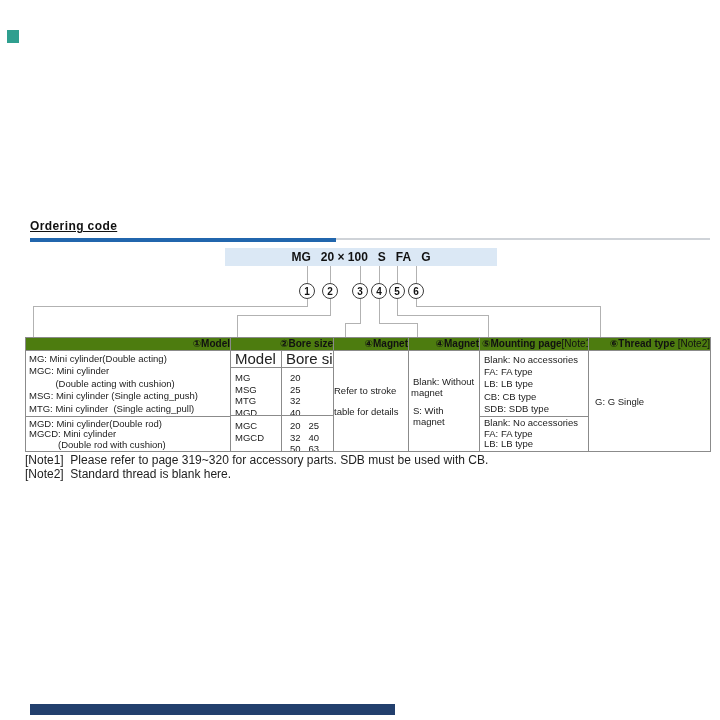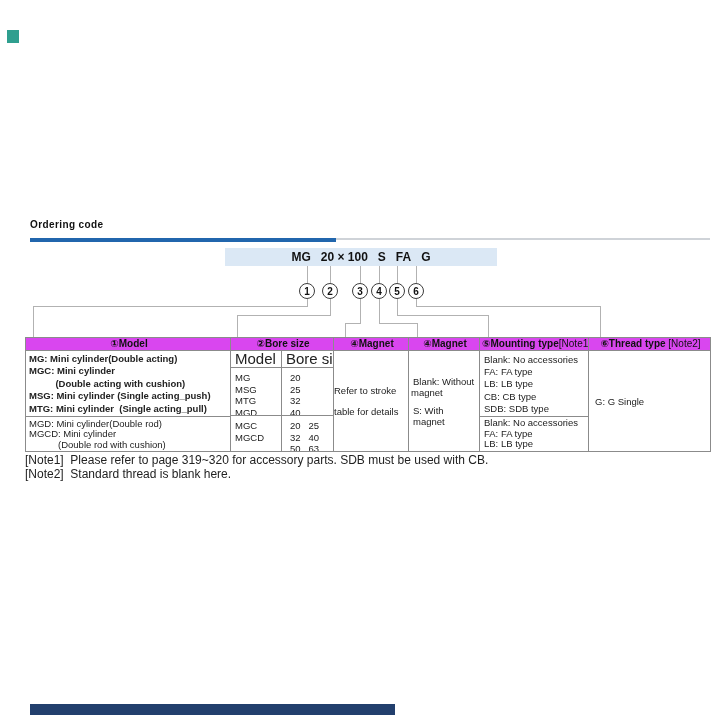--- a/index.html
+++ b/index.html
@@ -5,21 +5,21 @@
   * { margin:0; padding:0; box-sizing:border-box; }
   html,body { background:#ffffff; }
   .page {
     position:relative; width:720px; height:720px; background:#ffffff;
     font-family:"Liberation Sans","DejaVu Sans",sans-serif; color:#1c1c1c;
     overflow:hidden;
   }
   .corner-mark { position:absolute; left:7px; top:30px; width:12px; height:13px; background:#2f9f8f; }
   .footer-bar { position:absolute; left:30px; top:704px; width:365px; height:11px; background:#223f6d; }
 
-  .title { position:absolute; left:30px; top:219px; font-size:10px; font-weight:bold; letter-spacing:.4px; color:#111; }
+  .title { position:absolute; left:30px; top:219px; font-size:12px; font-weight:bold; letter-spacing:.4px; color:#111;text-decoration:underline; }
   .rule-blue { position:absolute; left:30px; top:238px; width:306px; height:4px; background:#2166ad; }
   .rule-gray { position:absolute; left:336px; top:238px; width:374px; height:2px; background:#cfd3d8; }
 
   .code-bar {
     position:absolute; left:225px; top:248px; width:272px; height:18px;
     background:#dbe8f5; display:flex; align-items:center; justify-content:center; gap:10px;
     font-size:12px; font-weight:bold; color:#111;
   }
   .code-bar span { white-space:pre; }
 
@@ -31,25 +31,25 @@
     display:flex; align-items:center; justify-content:center; color:#111;
   }
   .c1{left:299px;} .c2{left:322px;} .c3{left:352px;} .c4{left:371px;} .c5{left:389px;} .c6{left:408px;}
 
   table.order {
     position:absolute; left:25px; top:337px; width:685px;
     border-collapse:collapse; table-layout:fixed; font-size:9.5px; color:#222;
   }
   table.order th, table.order td { border:1px solid #8b8b8b; }
   table.order th {
-    background:#d946ef; font-size:10px; font-weight:bold; text-align:center;
+    background:#4d7c0f; font-size:10px; font-weight:bold; text-align:right;
     height:13px; line-height:12px; padding:0 0 0 2px; color:#111; white-space:nowrap; overflow:hidden;
   }
   table.order th .note-suffix { font-weight:normal; }
-  td.model-r1 { vertical-align:top; white-space:pre; line-height:12.4px; padding:2px 0 0 3px; height:65px;font-weight:bold; }
+  td.model-r1 { vertical-align:top; white-space:pre; line-height:12.4px; padding:2px 0 0 3px; height:65px; }
   td.model-r2 { vertical-align:top; white-space:pre; line-height:10.6px; padding:2px 0 0 3px; height:20px; }
 
   td.bore-cell { padding:0; vertical-align:top; }
   .bore-grid { display:grid; grid-template-columns:51px 1fr; grid-template-rows:17px 48px 35px; width:100%; height:100px; }
   .bore-grid > div { overflow:hidden; }
   .bg-br { border-right:1px solid #8b8b8b; }
   .bg-bb { border-bottom:1px solid #8b8b8b; }
   .bore-sub { font-size:15px; line-height:16px; padding-left:4px; white-space:nowrap; }
   .bore-list { white-space:pre; line-height:11.5px; padding:4px 0 0 4px; }
   .bore-sizes { white-space:pre; line-height:11.5px; padding:4px 0 0 8px; }
@@ -116,21 +116,21 @@
       <col style="width:71px">
         <col style="width:109px">
         <col style="width:122px">
     </colgroup>
     <tbody>
         <tr>
       <th>①Model</th>
       <th>②Bore size</th>
       <th>④Magnet</th>
       <th>④Magnet</th>
-      <th><span>⑤Mounting type</span><span class="note-suffix">[Note1]</span></th>
+      <th><span>⑤Mounting page</span><span class="note-suffix">[Note1]</span></th>
       <th><span>⑥Thread type </span><span class="note-suffix">[Note2]</span></th>
     </tr>
     <tr>
       <td class="model-r1">MG: Mini cylinder(Double acting)
 MGC: Mini cylinder
           (Double acting with cushion)
 MSG: Mini cylinder (Single acting_push)
 MTG: Mini cylinder  (Single acting_pull)</td>
       <td class="bore-cell" rowspan="2">
         <div class="bore-grid">

